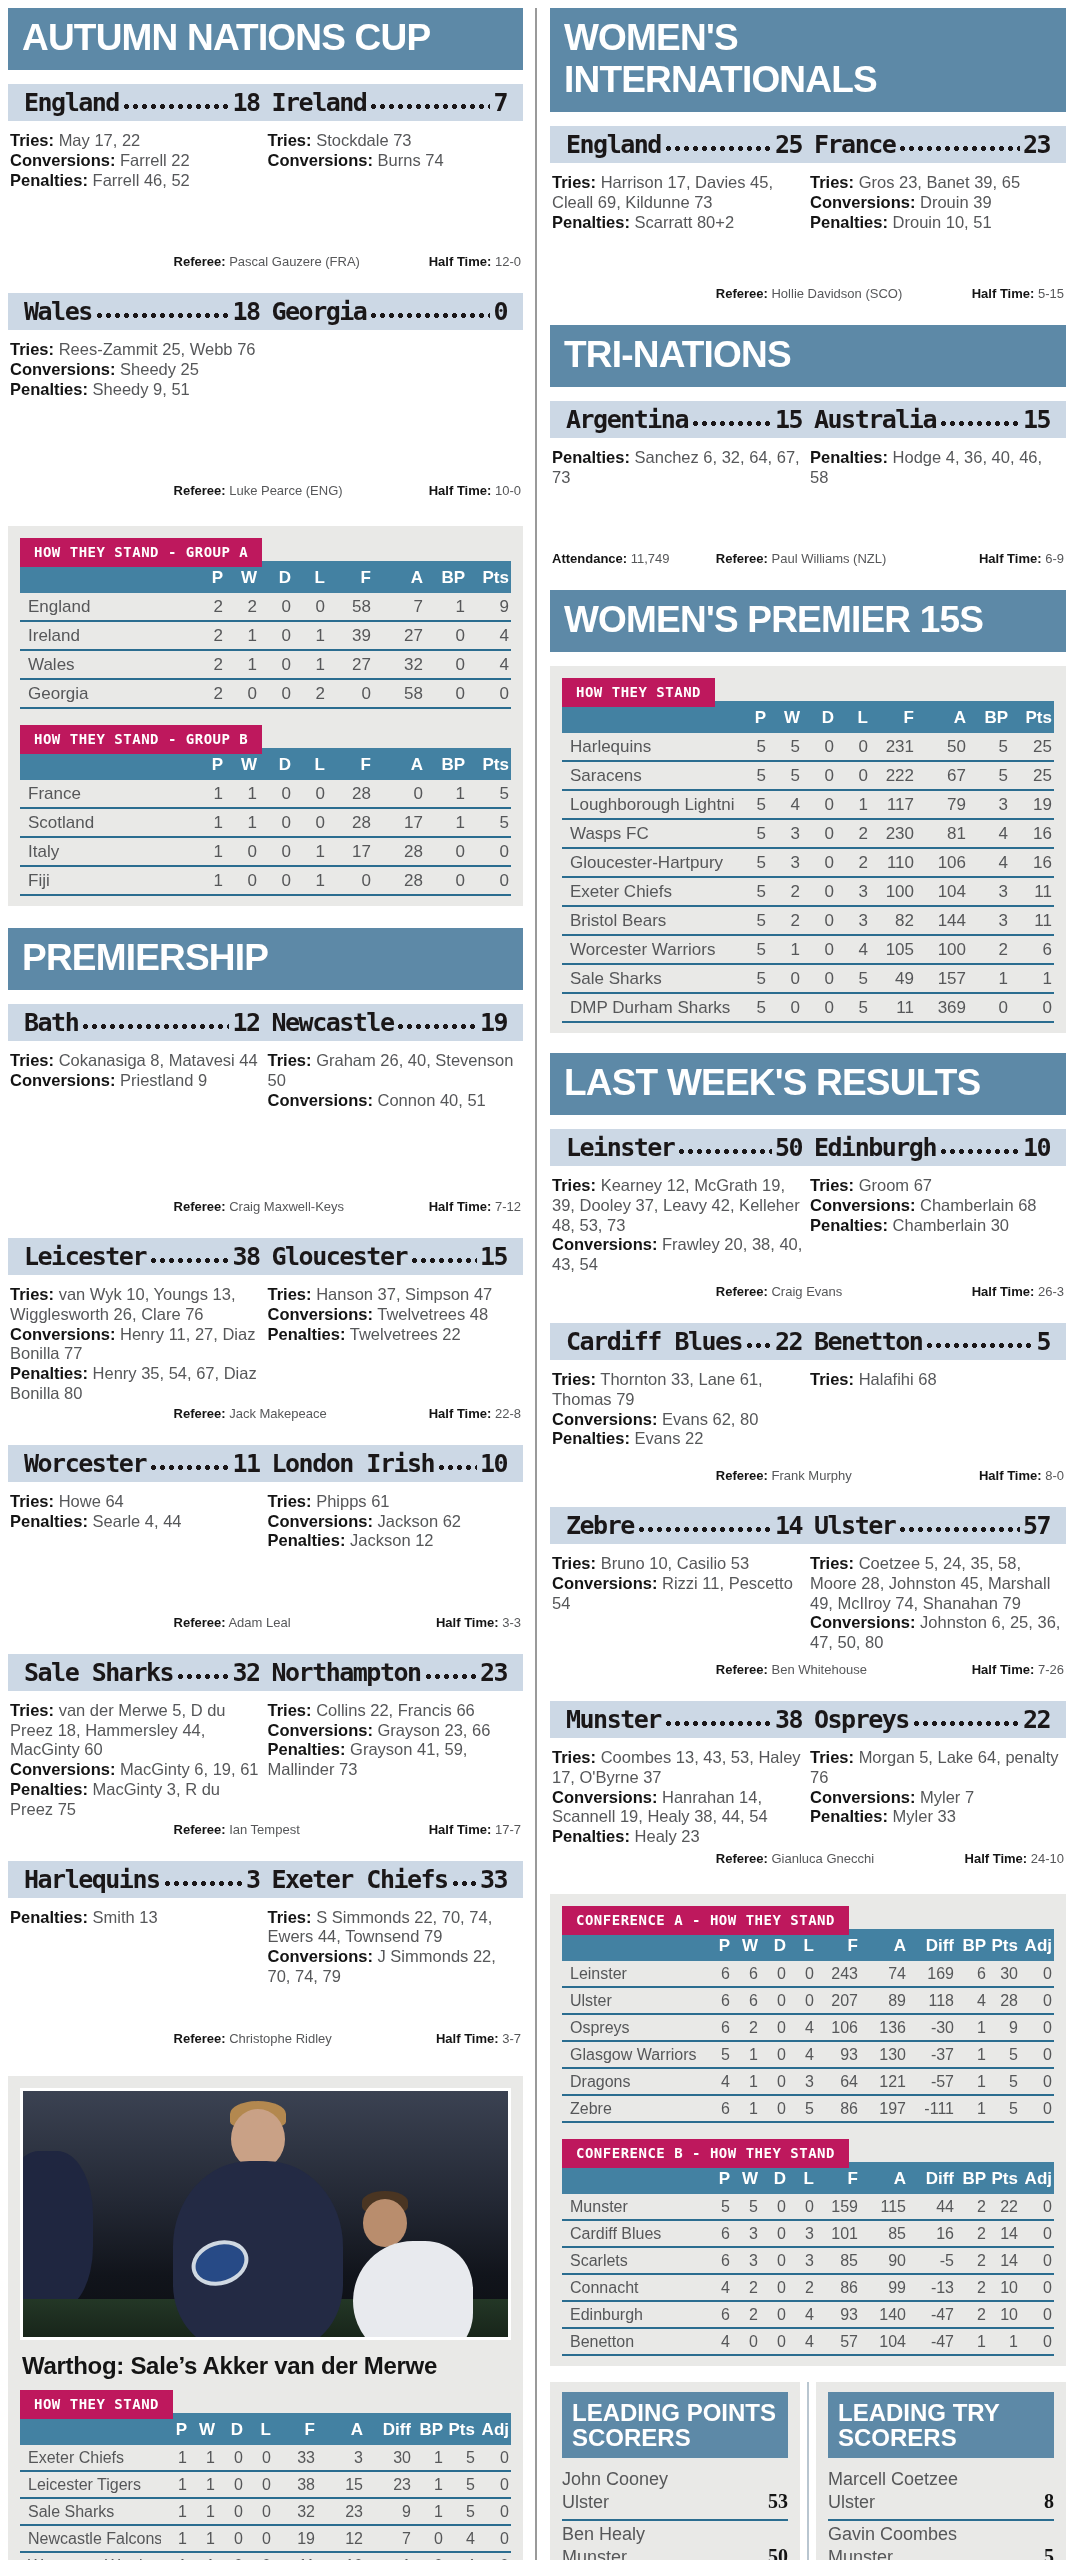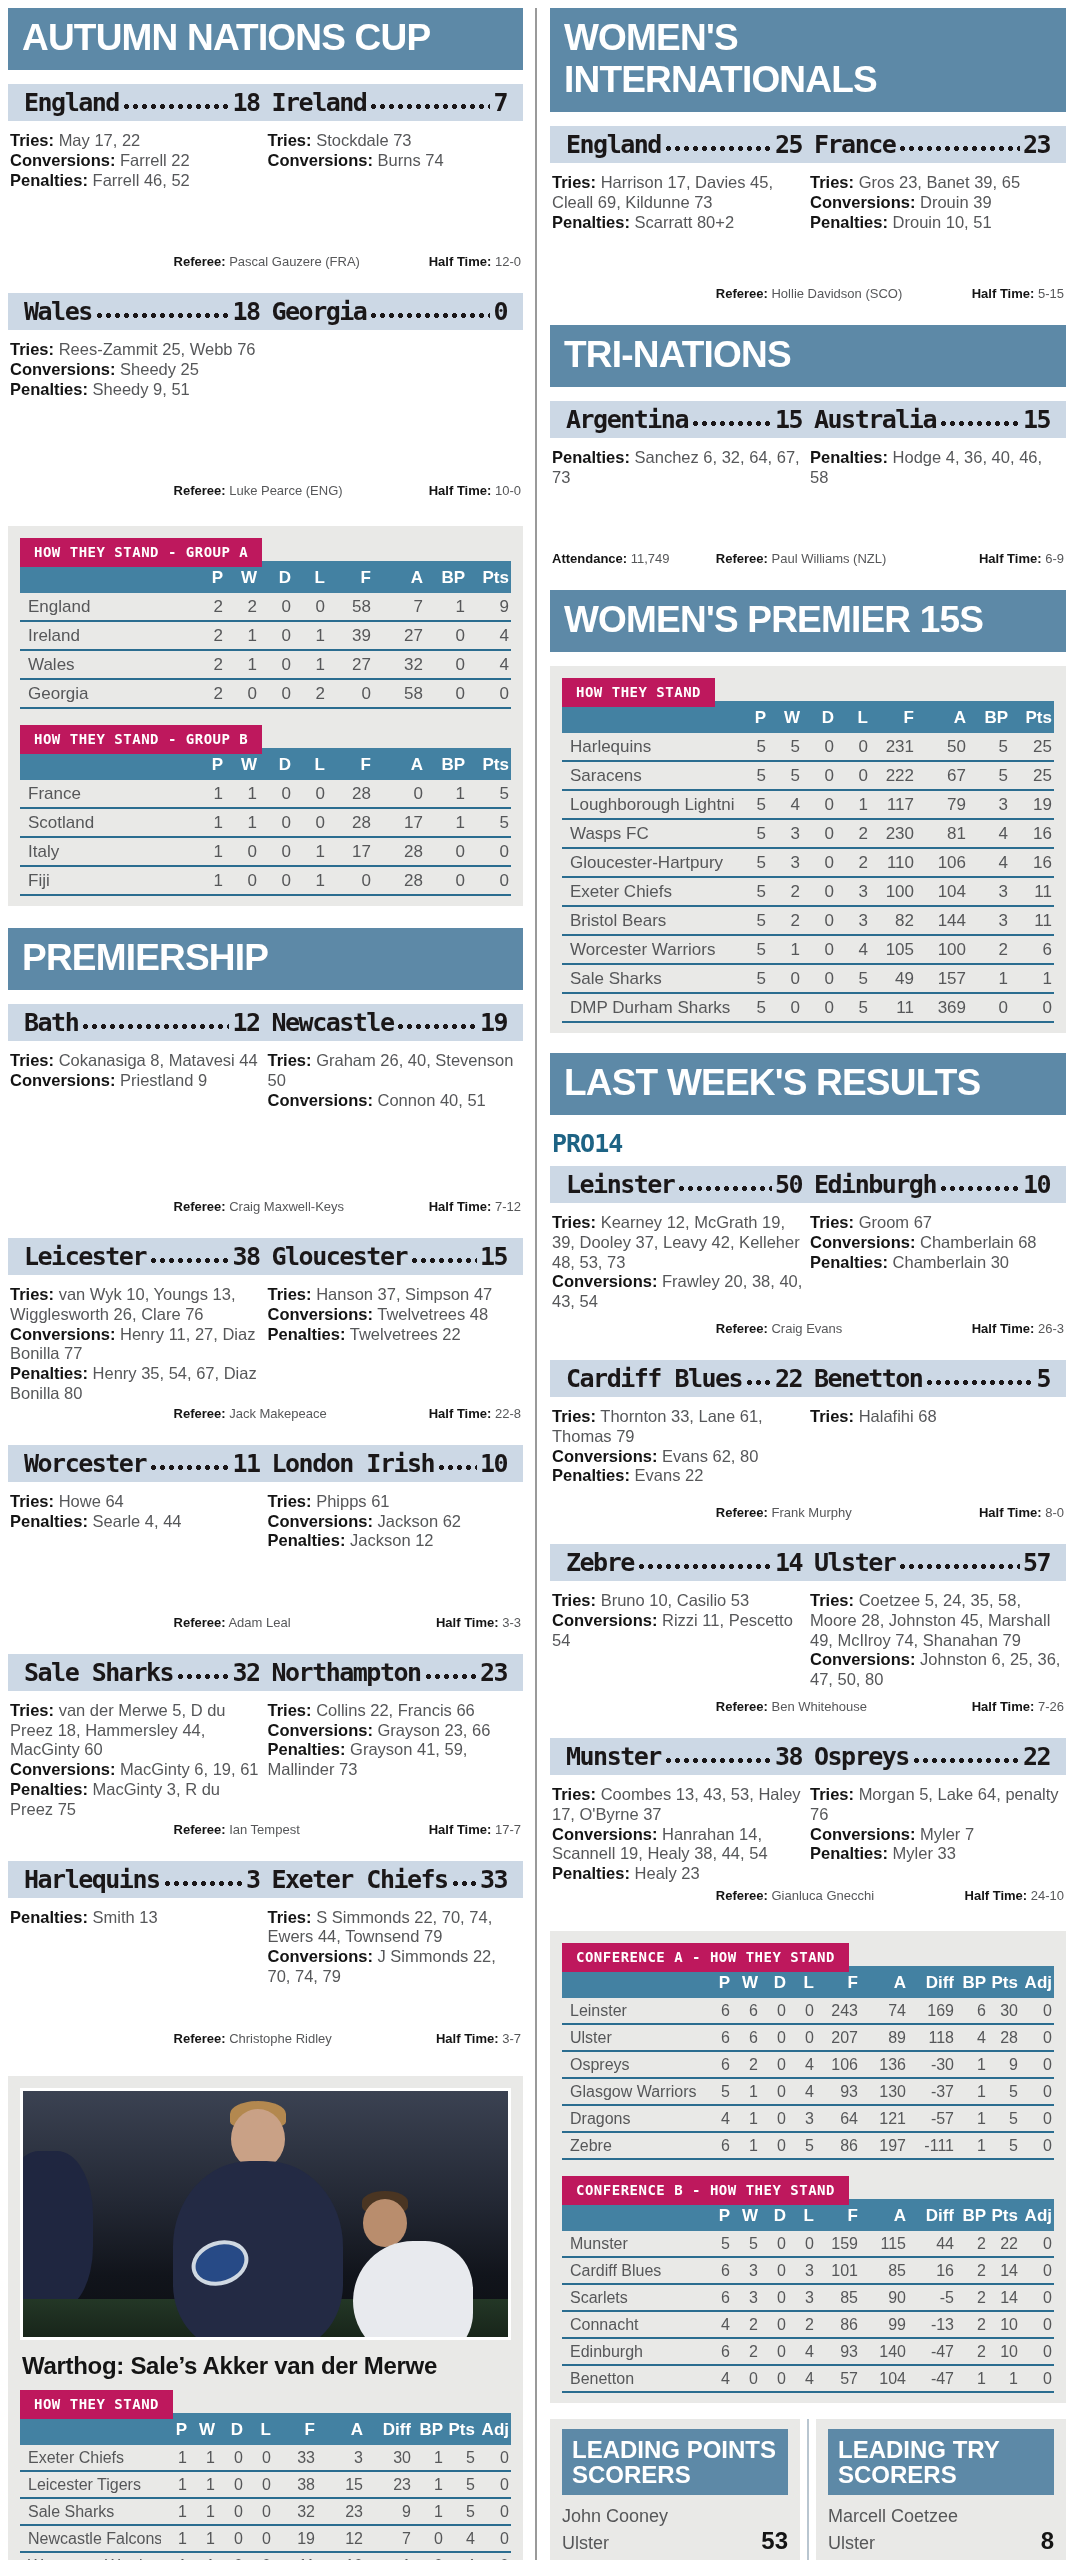--- a/index.html
+++ b/index.html
@@ -59,21 +59,21 @@
   
   .scorers{display:flex;align-items:stretch;margin-top:6px;}
   .sbox{flex:1;background:#e9e9e7;padding:10px 12px;}
   .vsep{width:2px;background:#b9c6d0;margin:0 7px;}
   .shead{background:#5d89a7;color:#fff;font-weight:bold;font-size:24px;line-height:1.05;padding:8px 10px;margin-bottom:8px;}
   .scorer{border-bottom:2px solid #2b6d90;padding:3px 0 6px;}
   .scorer:last-child{border-bottom:none;}
   .sname{color:#565759;font-size:18px;line-height:1.15;}
   .steamrow{display:flex;align-items:baseline;}
   .steam{color:#565759;font-size:18px;}
-  .sval{margin-left:auto;color:#141414;font-weight:bold;font-size:24px;}
+  .sval{margin-left:auto;color:#141414;font-weight:bold;font-size:20px;font-family:Liberation Serif, serif;}
 </style>
 </head>
 <body>
 
 <div class="page">
 
   <div class="col col-left">
 
     <div class="bar">AUTUMN NATIONS CUP</div>
 
@@ -703,21 +703,20 @@
               <span>11</span>
               <span>369</span>
               <span>0</span>
               <span>0</span>
           </div>
           </div>
       </div>
     </div>
 
     <div class="bar" style="margin-top:20px;">LAST WEEK'S RESULTS</div>
-    <div class="comp mono">PRO14</div>
 
     <div>
       <div class="strip">
         <div class="half">
             <span class="tname">Leinster</span>
             <span class="leader"></span>
             <span class="tscore">50</span>
           </div>
         <div class="half">
             <span class="tname">Edinburgh</span>

